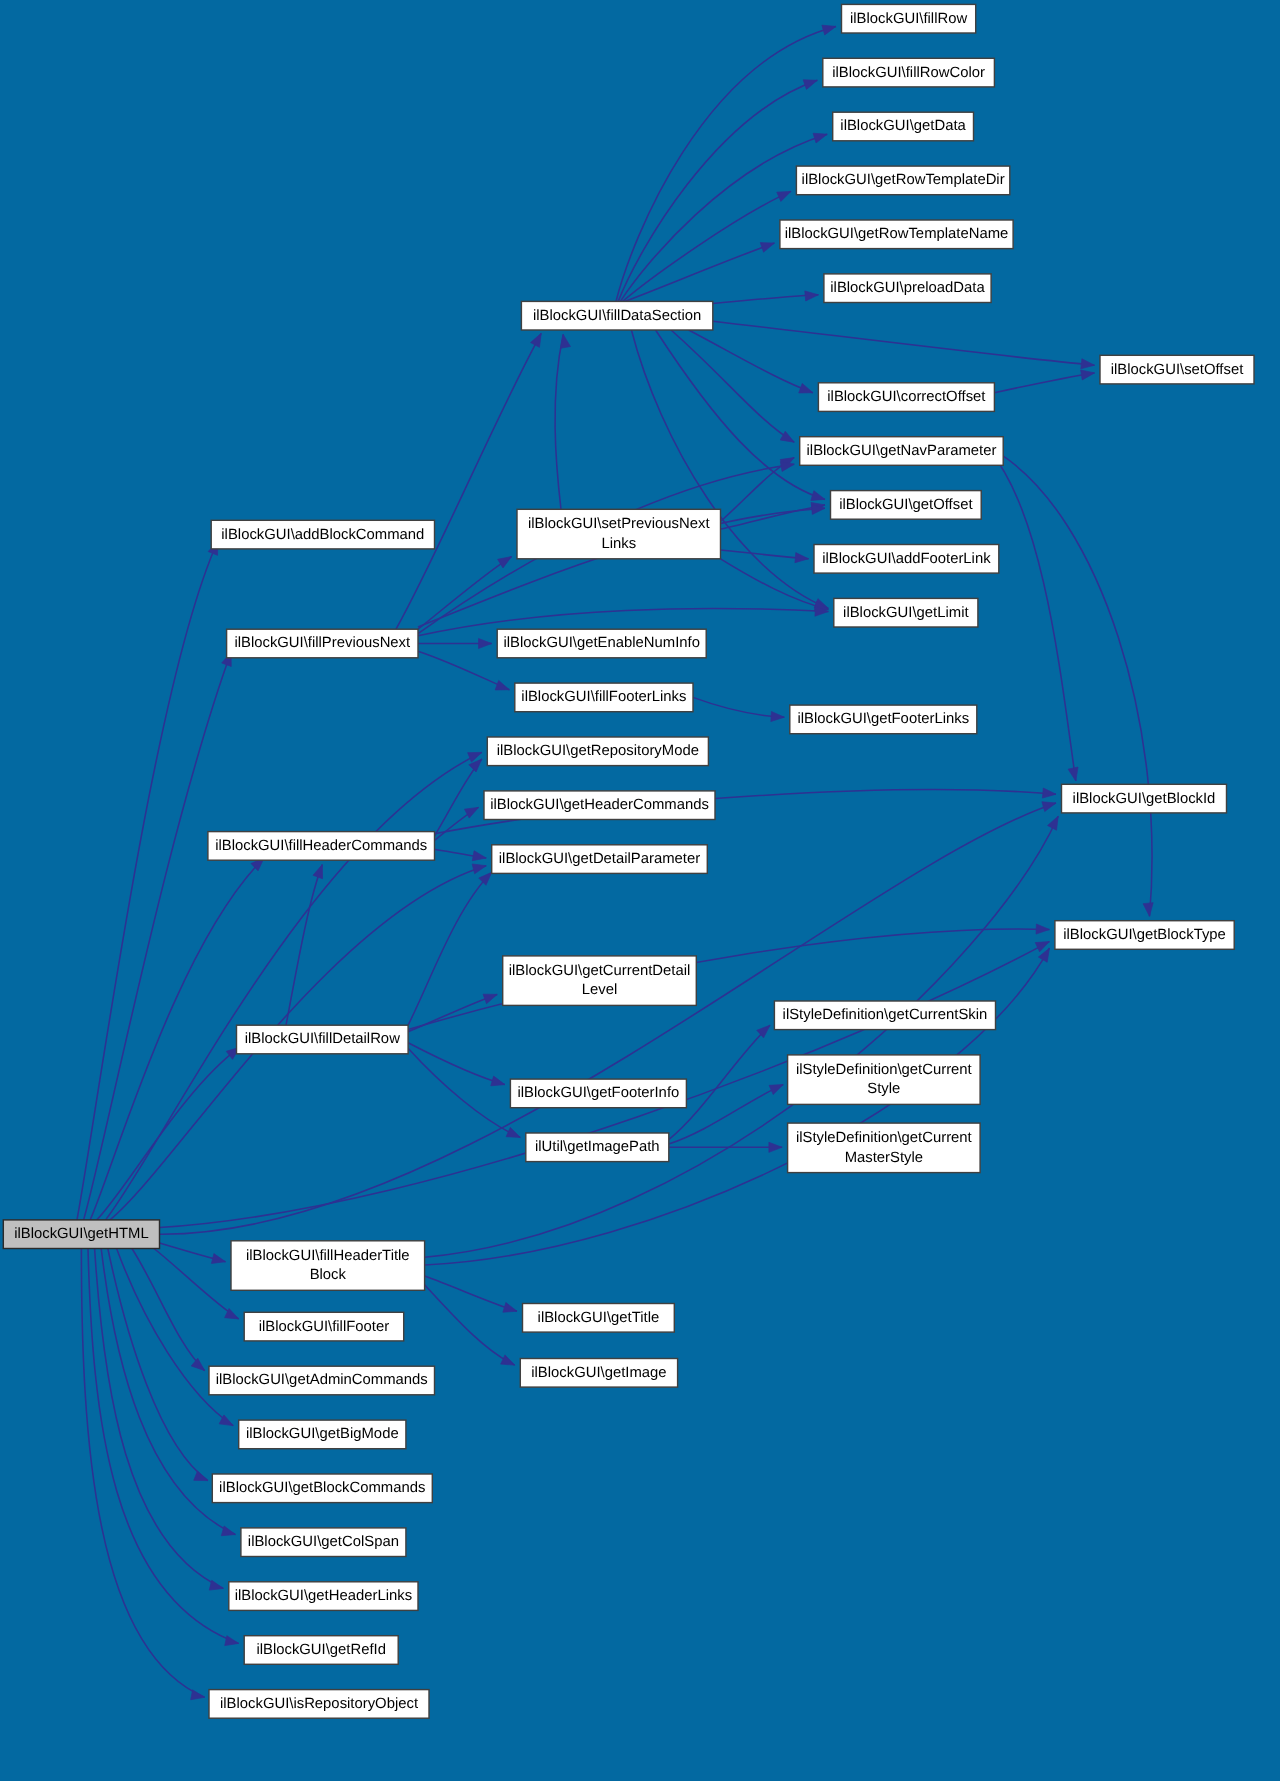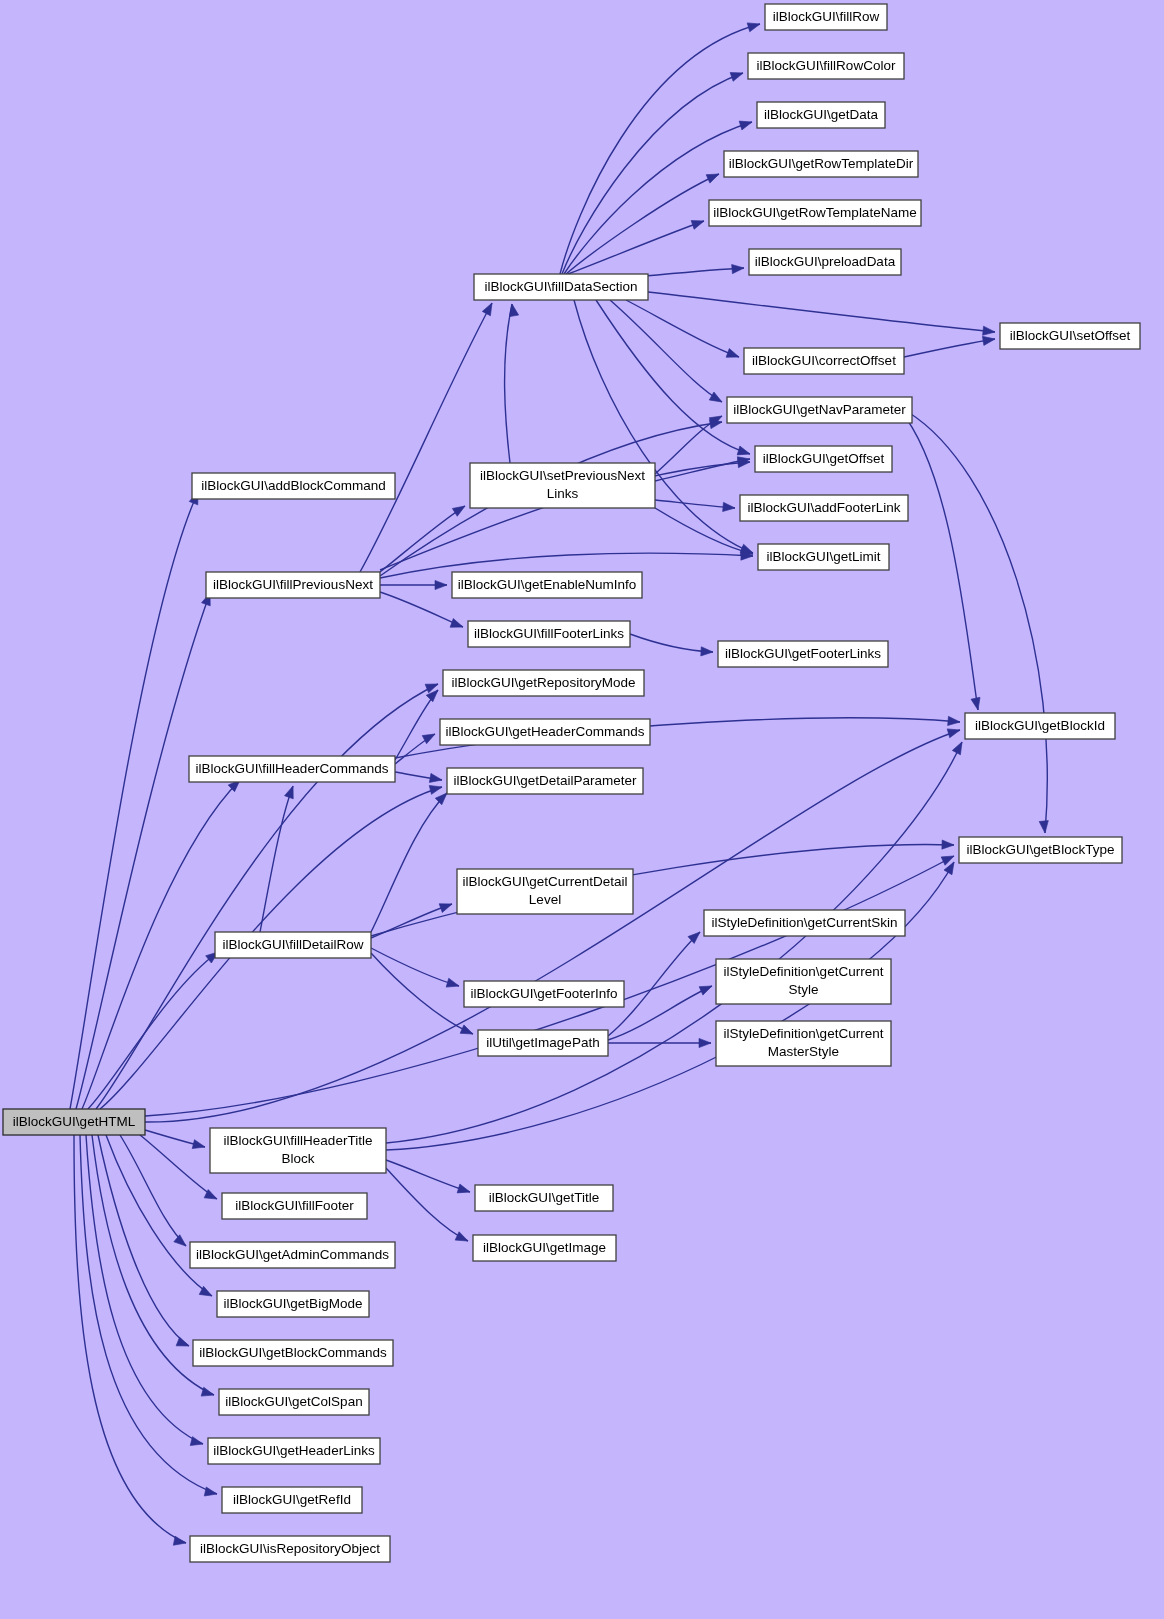--- a/index.html
+++ b/index.html
@@ -4,21 +4,21 @@
 <style>
   html, body {
     margin: 0;
     padding: 0;
     background: #ffffff;
   }
   #graph-root {
     position: relative;
     width: 1164px;
     height: 1619px;
-    background: #c4b5fd;
+    background: #0369a1;
     font-family: "Liberation Sans", sans-serif;
   }
   svg#callgraph {
     position: absolute;
     top: 0; left: 0;
     width: 1164px;
     height: 1619px;
     overflow: visible;
   }
   .edge {

